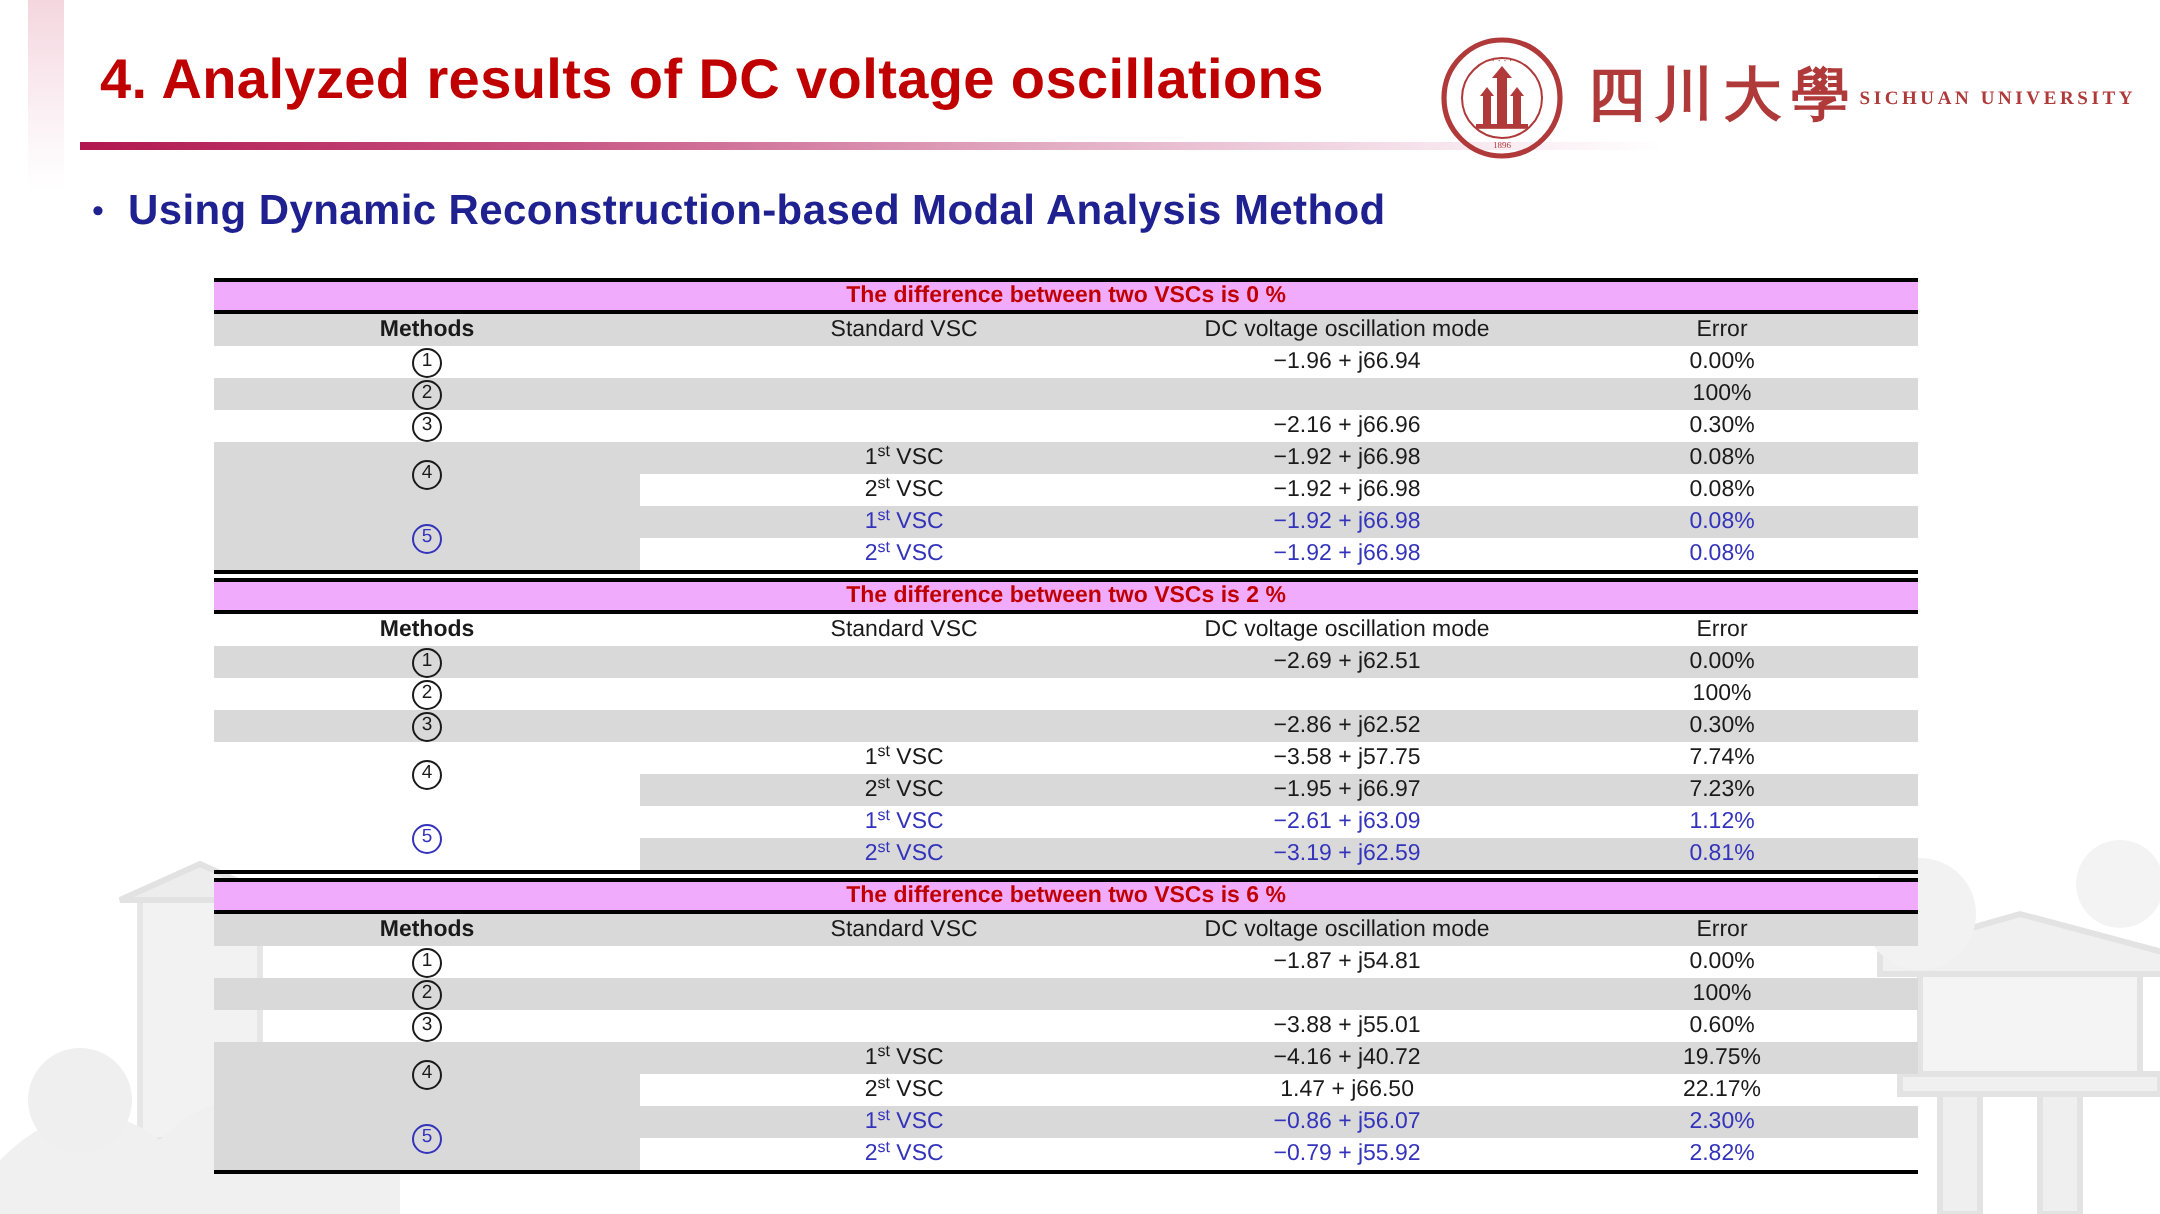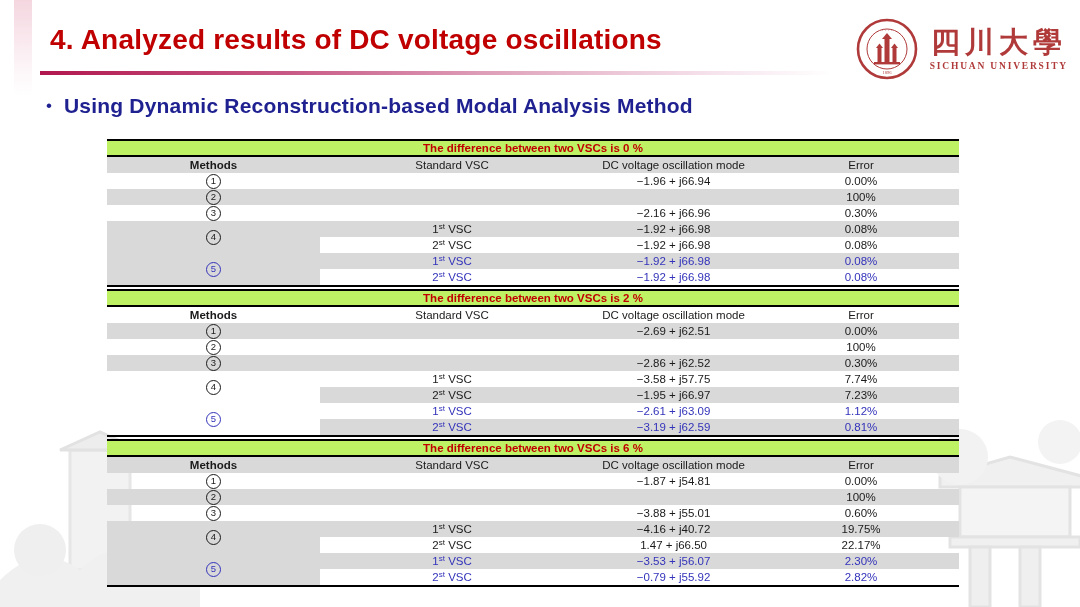--- a/index.html
+++ b/index.html
@@ -13,38 +13,38 @@
   .wm{position:absolute;pointer-events:none;}
   .pink-streak{left:14px;top:0;width:18px;height:95px;
     background:linear-gradient(180deg,rgba(220,120,150,.30),rgba(230,170,190,.12) 70%,rgba(255,255,255,0));}
   
   .page-title{position:absolute;left:50px;top:24px;font-size:28px;font-weight:bold;
     color:var(--title-red);letter-spacing:.2px;}
   .title-underline{position:absolute;left:40px;top:71px;width:792px;height:4px;
     background:linear-gradient(90deg,#b1174e 0%,#c75583 30%,#e3aec4 62%,#f6e3ec 85%,rgba(255,255,255,0) 100%);}
   
   .logo{position:absolute;right:22px;top:18px;display:flex;align-items:center;gap:12px;}
-  .logo-text{display:flex;flex-direction:column;align-items:center;}
+  .logo-text{display:flex;flex-direction:row;align-items:center;}
   .logo-cn{font-family:"Liberation Serif",serif;font-size:29px;font-weight:bold;
     color:var(--logo-red);letter-spacing:5px;line-height:1.1;white-space:nowrap;}
   .logo-en{font-family:"Liberation Serif",serif;font-size:9.5px;font-weight:bold;
     color:var(--logo-red);letter-spacing:1.8px;margin-top:3px;white-space:nowrap;}
   
   .section-line{position:absolute;left:46px;top:94px;display:flex;align-items:center;}
   .bullet-dot{color:var(--heading-blue);font-size:17px;margin-right:12px;}
   .section-heading{color:var(--heading-blue);font-size:21px;font-weight:bold;letter-spacing:.2px;}
   
   .tables{position:absolute;left:107px;top:139px;width:852px;}
   table{width:100%;border-collapse:collapse;table-layout:fixed;
     font-size:11.5px;color:#1a1a1a;border-top:2px solid #000;border-bottom:2px solid #000;
     margin:0 0 2px 0;}
   td{height:16px;padding:0 3px;text-align:center;vertical-align:middle;line-height:1.05;
      overflow:hidden;white-space:nowrap;}
   .caption-row td{height:14px;color:var(--title-red);font-weight:bold;
-     border-bottom:2px solid #000;background:#bef264;}
+     border-bottom:2px solid #000;background:#f0abfc;}
   .hcell{font-weight:normal;}
   .hcell.bold{font-weight:bold;}
   .shaded{background:var(--band-gray);}
   .blue{color:var(--table-blue);}
   .circle{display:inline-flex;width:13px;height:13px;border:1px solid currentColor;
      border-radius:50%;align-items:center;justify-content:center;font-size:9.5px;line-height:1;}
   sup{font-size:8px;line-height:0;vertical-align:4px;}
 </style>
 </head>
 <body>
@@ -264,21 +264,21 @@
             <td class="shaded">19.75%</td>
           </tr>
           <tr>
             <td class="">2<sup>st</sup> VSC</td>
             <td class="">1.47 + j66.50</td>
             <td class="">22.17%</td>
           </tr>
           <tr>
             <td rowspan="2" class="shaded blue"><span class="circle">5</span></td>
             <td class="shaded blue">1<sup>st</sup> VSC</td>
-            <td class="shaded blue">−3.53 + j56.07</td>
+            <td class="shaded blue">−0.86 + j56.07</td>
             <td class="shaded blue">2.30%</td>
           </tr>
           <tr>
             <td class=" blue">2<sup>st</sup> VSC</td>
             <td class=" blue">−0.79 + j55.92</td>
             <td class=" blue">2.82%</td>
           </tr>
         </tbody>
       </table>
     </div>

